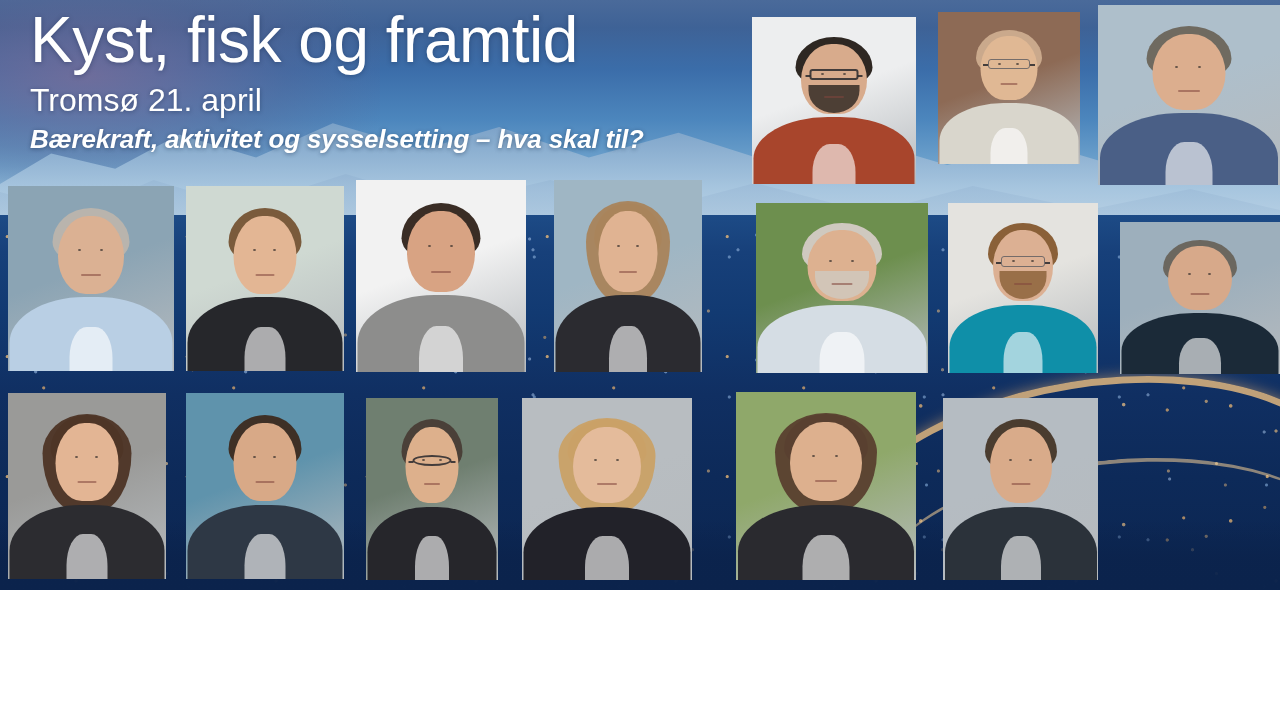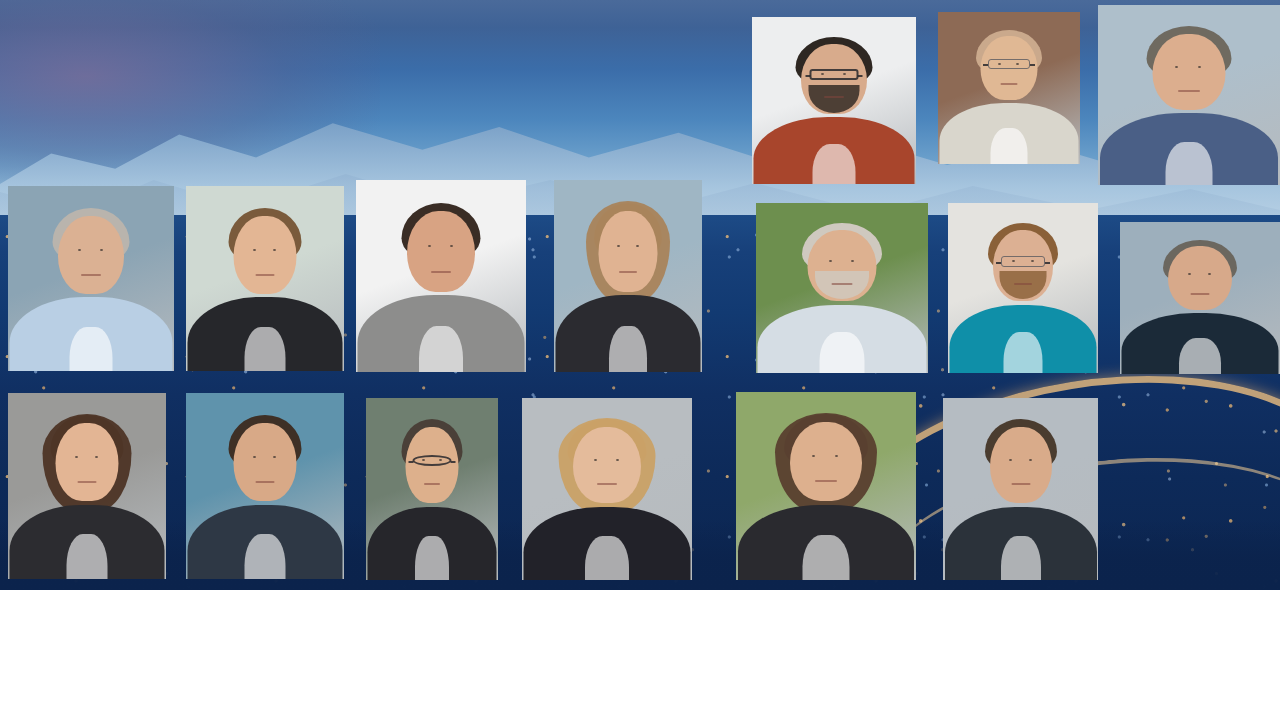--- a/index.html
+++ b/index.html
@@ -228,20 +228,25 @@
     <div class="bg-sky"></div>
     <div class="bg-haze"></div>
     <div class="bg-mtn"></div>
     <div class="bg-mtn2"></div>
     <div class="bg-city"></div>
     <div class="bg-lights"></div>
     <div class="bg-bridge"></div>
     <div class="bg-bottomfade"></div>
   </div>
 
+  <div class="title-block">
+    <div class="slide-title">Kyst, fisk og framtid</div>
+    <div class="slide-subtitle">Tromsø 21. april</div>
+    <div class="slide-tagline">Bærekraft, aktivitet og sysselsetting – hva skal til?</div>
+  </div>
 
   <div id="portrait-layer">
       <div class="portrait" title="Man with dark beard and black glasses in rust shirt" style="left: 752px; top: 17px; width: 164px; height: 167px;">
         <div class="p-bg" style="background:linear-gradient(160deg, #edeeef 0%, #edeeef 45%, rgba(0,0,0,.12) 100%)"></div>
         <div class="hair" style="width:77px;height:49px;top:20px;background:#2e2722"></div>
         <div class="head" style="width:66px;height:70px;top:27px;background:#d8ab8c"></div>
         <div class="beard" style="width:51px;height:28px;top:68px;background:#2e2722;opacity:.82"></div>
         <div class="eye" style="left:69px;top:56px"></div>
         <div class="eye" style="left:91px;top:56px"></div>
         <div class="glasses" style="width:49px;height:11px;top:52px;"></div>

